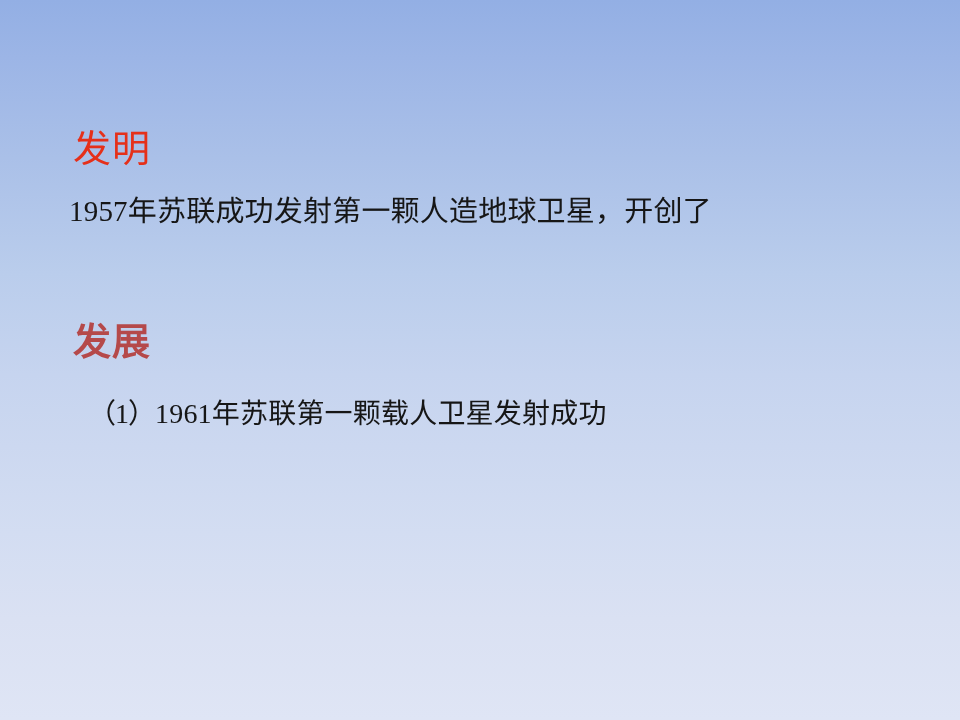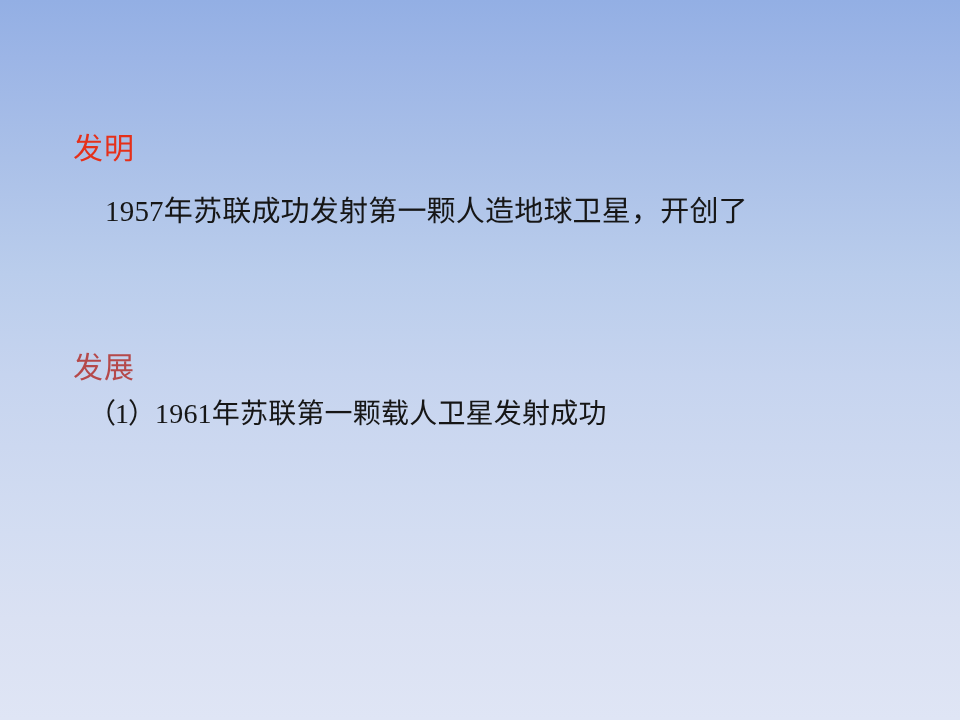--- a/index.html
+++ b/index.html
@@ -38,50 +38,49 @@
     left: 0;
     top: 0;
     width: 960px;
     height: 720px;
   }
 
   
   .heading {
     position: absolute;
     font-family: "Liberation Serif", "DejaVu Serif", serif;
-    font-size: 30px;
+    font-size: 38px;
     line-height: 36px;
     letter-spacing: 1px;
     white-space: nowrap;
   }
   .heading-invention {
     left: 73px;
     top: 131px;
     color: #e5301a;
     font-weight: 500;
   }
   .heading-development {
     left: 73px;
-    top: 350px;
+    top: 324px;
     color: #b5494a;
-    font-weight: 400;
+    font-weight: 700;
   }
 
   
   .paragraph {
     position: absolute;
     left: 69px;
     top: 190px;
     width: 760px;
     color: #161616;
     font-size: 29px;
     line-height: 42px;
     letter-spacing: 0.2px;
     font-weight: 400;
-    margin-left: 36px;
   }
   .paragraph .pline {
     display: block;
     white-space: nowrap;
   }
 
   
   .list {
     position: absolute;
     left: 88px;

